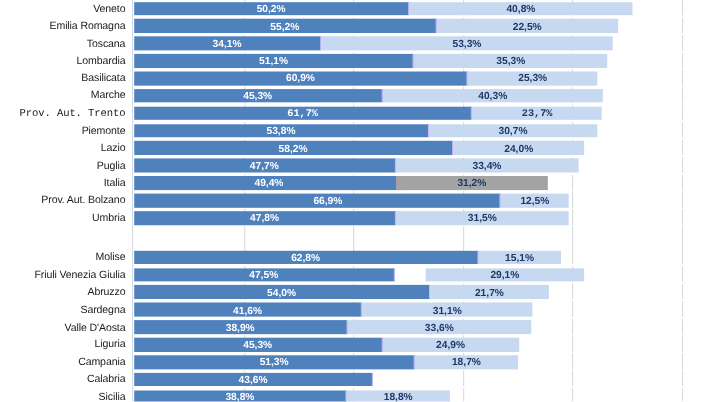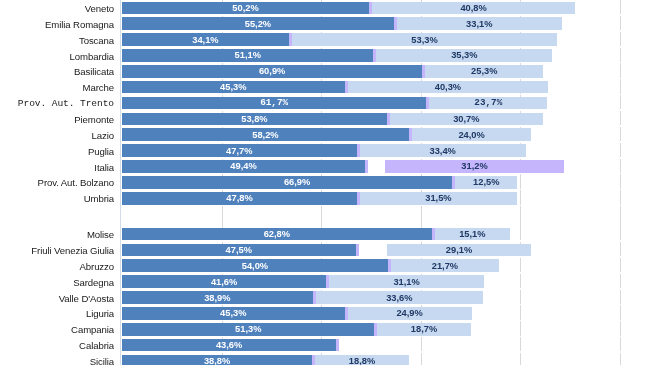--- a/index.html
+++ b/index.html
@@ -64,21 +64,21 @@
   }
   .seg{
     position:absolute;
     top:0;
     height:100%;
     box-sizing:border-box;
   }
   .seg-a{
     left:0;
     background:#4f81bd;
-    border-right:3px solid #c4b5fd;
+    border-right:1px solid #c4b5fd;
   }
   .seg-b{
     background:#c6d9f0;
   }
   .seg-label{
     position:absolute;
     top:50%;
     transform:translateY(-50%);
     font-size:9.3px;
     font-weight:bold;
@@ -128,21 +128,21 @@
           </div>
         </div>
       </div>
       <div class="row" style="height: 15.87px;">
         <div class="cat-label">Emilia Romagna</div>
         <div class="bar-wrap">
           <div class="seg seg-a" style="width: 274.896px; background: rgb(79, 129, 189);">
             <span class="seg-label lab-a centered" style="color: rgb(255, 255, 255);">55,2%</span>
           </div>
           <div class="seg seg-b" style="left: 274.896px; width: 164.838px; background: rgb(198, 217, 240);">
-            <span class="seg-label lab-b centered" style="color: rgb(31, 56, 100);">33,1%</span>
+            <span class="seg-label lab-b centered" style="color: rgb(31, 56, 100);">22,5%</span>
           </div>
         </div>
       </div>
       <div class="row" style="height: 15.87px;">
         <div class="cat-label">Toscana</div>
         <div class="bar-wrap">
           <div class="seg seg-a" style="width: 169.818px; background: rgb(79, 129, 189);">
             <span class="seg-label lab-a centered" style="color: rgb(255, 255, 255);">34,1%</span>
           </div>
           <div class="seg seg-b" style="left: 169.818px; width: 265.434px; background: rgb(198, 217, 240);">
@@ -226,21 +226,21 @@
             <span class="seg-label lab-b centered" style="color: rgb(31, 56, 100);">33,4%</span>
           </div>
         </div>
       </div>
       <div class="row" style="height: 15.87px;">
         <div class="cat-label">Italia</div>
         <div class="bar-wrap">
           <div class="seg seg-a" style="width: 246.012px; background: rgb(79, 129, 189);">
             <span class="seg-label lab-a centered" style="color: rgb(255, 255, 255);">49,4%</span>
           </div>
-          <div class="seg seg-b" style="left: 263px; width: 179px; background: #c4b5fd;">
+          <div class="seg seg-b" style="left: 238px; width: 138px; background: #a3a3a3;">
             <span class="seg-label lab-b centered" style="color: rgb(31, 56, 100);">31,2%</span>
           </div>
         </div>
       </div>
       <div class="row" style="height: 15.87px;">
         <div class="cat-label">Prov. Aut. Bolzano</div>
         <div class="bar-wrap">
           <div class="seg seg-a" style="width: 333.162px; background: rgb(79, 129, 189);">
             <span class="seg-label lab-a centered" style="color: rgb(255, 255, 255); padding-left: 20px;">66,9%</span>
           </div>

